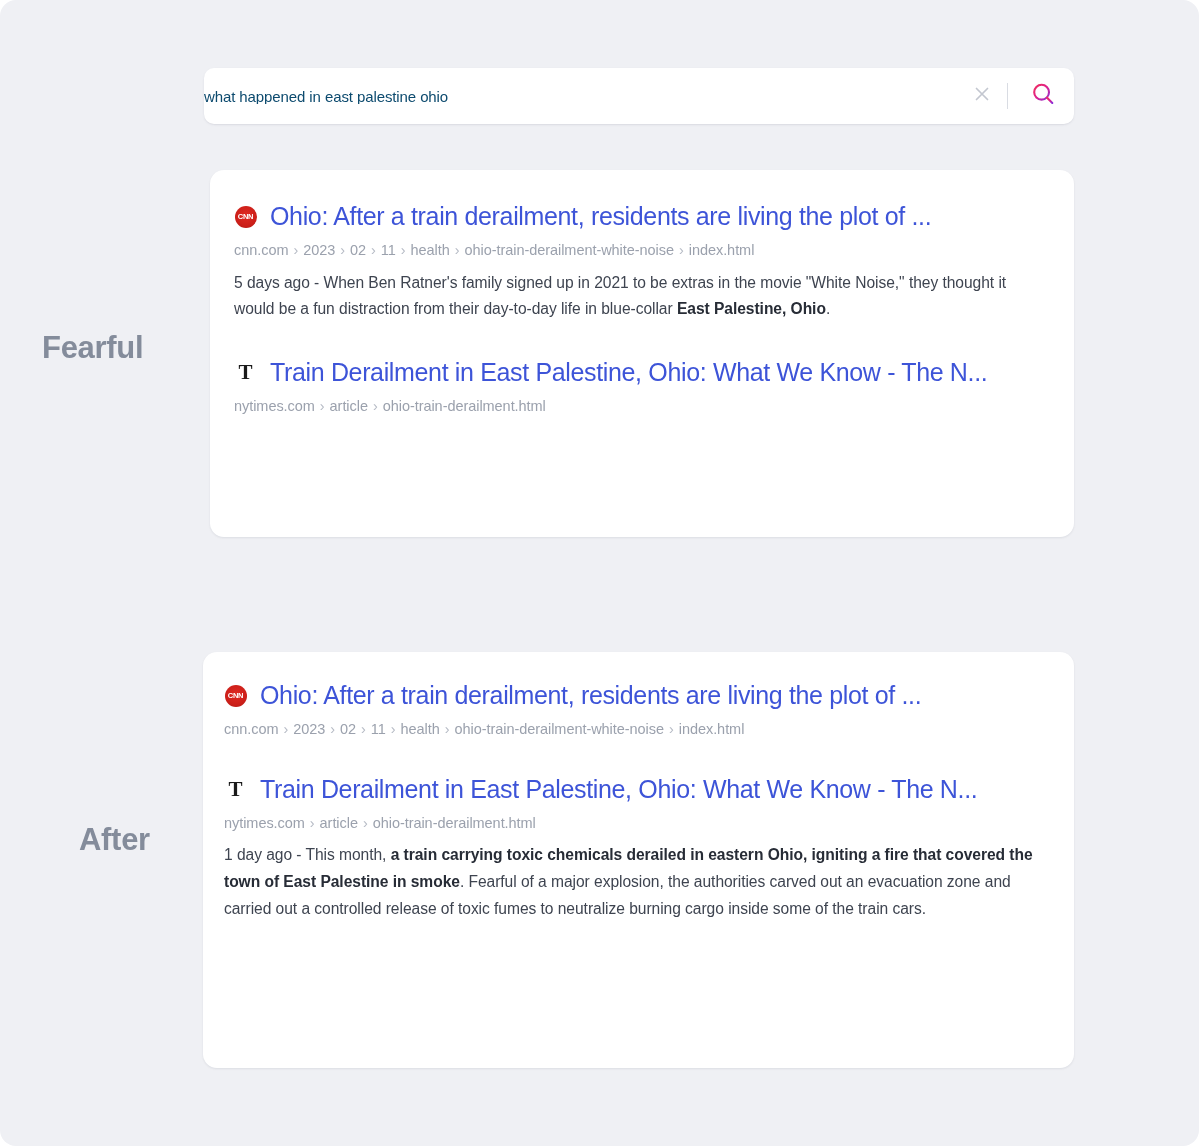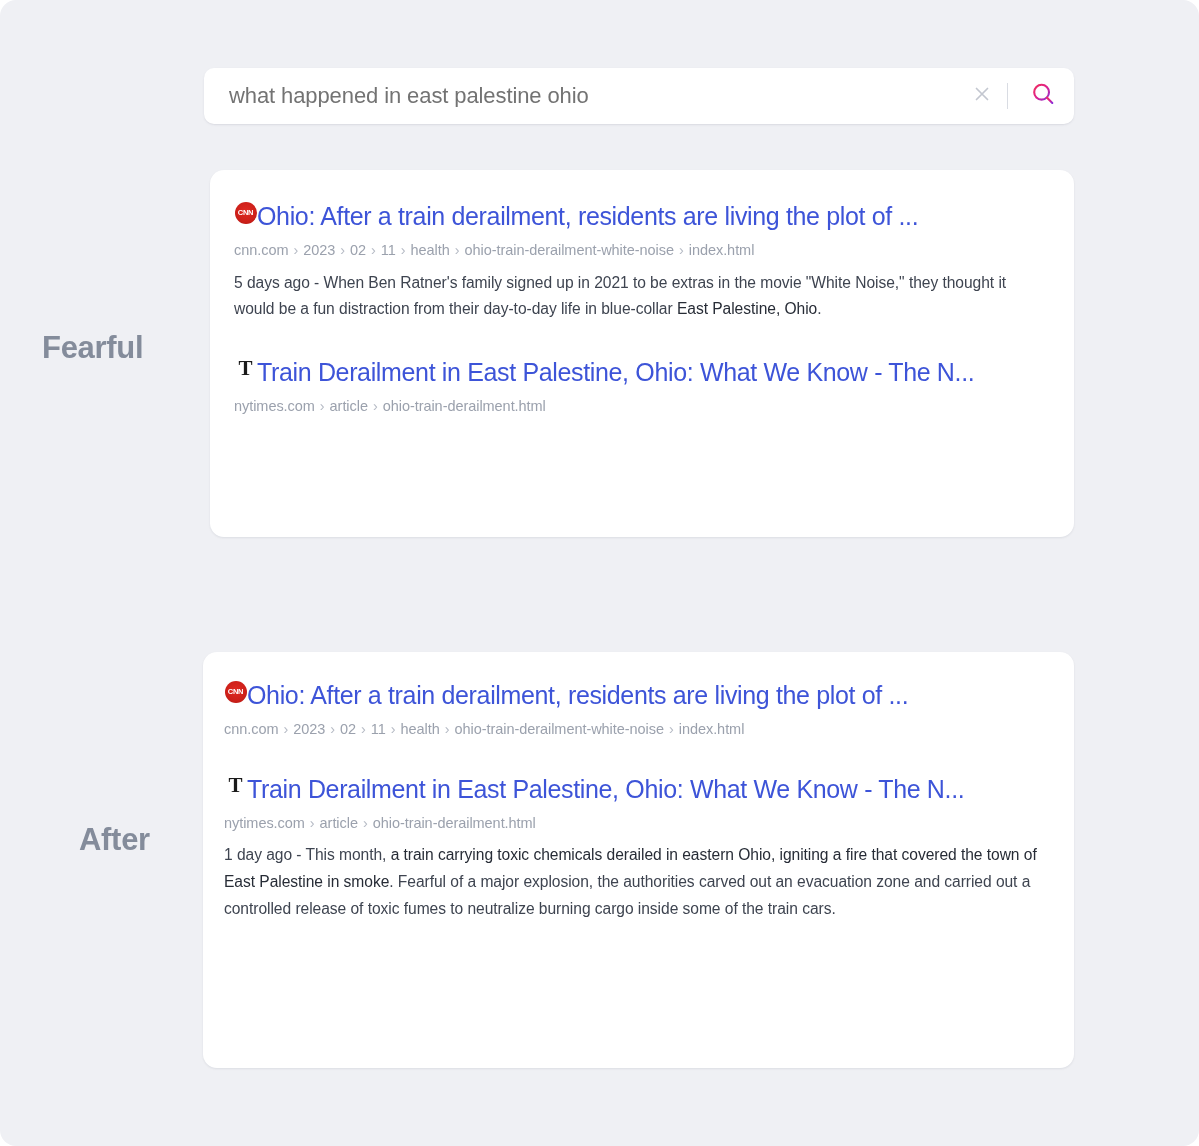--- a/index.html
+++ b/index.html
@@ -34,23 +34,22 @@
     width: 870px;
     height: 56px;
     background: #ffffff;
     border-radius: 10px;
     display: flex;
     align-items: center;
     box-shadow: 0 1px 3px rgba(28,35,60,0.06), 0 1px 1px rgba(28,35,60,0.04);
   }
   #search-input-text {
     flex: 1 1 auto;
-    padding-left: 25px;
-    font-size: 22px;
-    color: #737373;
+    font-size: 15px;
+    color: #0c4a6e;
     letter-spacing: -0.1px;
     white-space: nowrap;
     overflow: hidden;
     text-overflow: ellipsis;
     line-height: 1;
     cursor: text;
   }
   #clear-btn {
     width: 42px;
     height: 42px;
@@ -110,21 +109,22 @@
     height: 416px;
     padding: 28px 32px 0 21px;
   }
 
   
   .result { position: relative; }
   .result + .result { margin-top: 34px; }
 
   .result-head {
     display: flex;
-    align-items: flex-start;
+    align-items: center;
+    gap: 13px;
     margin-bottom: 8px;
   }
 
   .favicon {
     flex: 0 0 auto;
     width: 23px;
     height: 23px;
     display: flex;
     align-items: center;
     justify-content: center;
@@ -178,21 +178,21 @@
   }
   .result-url .sep { color: #b6bbc5; padding: 0 1px; }
 
   .result-snippet {
     font-size: 15.6px;
     color: #3e4450;
     line-height: 1.72;
     letter-spacing: -0.05px;
     max-width: 812px;
   }
-  .result-snippet b { font-weight: normal; color: #272c36; text-align: right; }
+  .result-snippet b { font-weight: bold; color: #272c36; text-align: right; }
 
   
   #card-after .result-snippet { max-width: 824px; }
 </style>
 </head>
 <body>
 
 <div id="page">
 
   <div id="search-bar">

